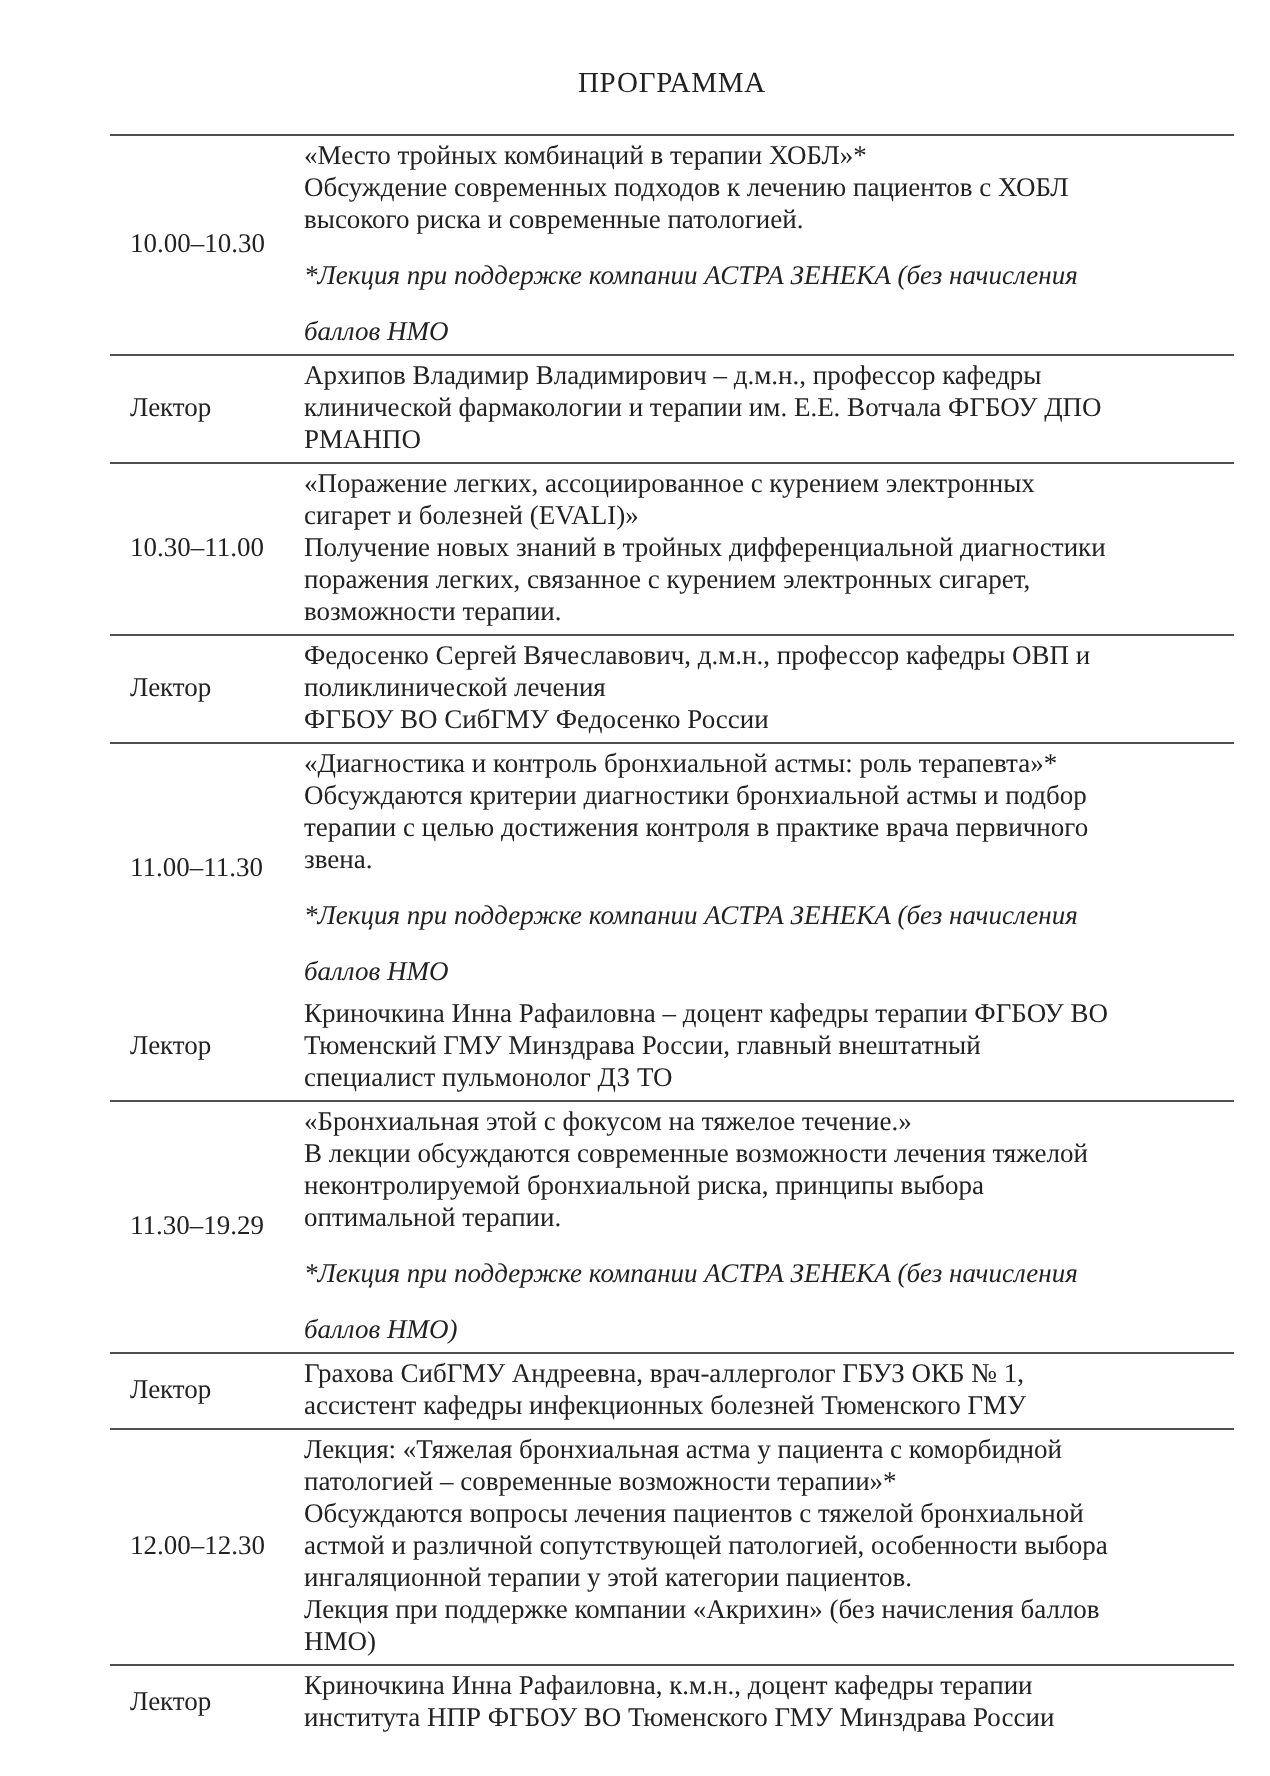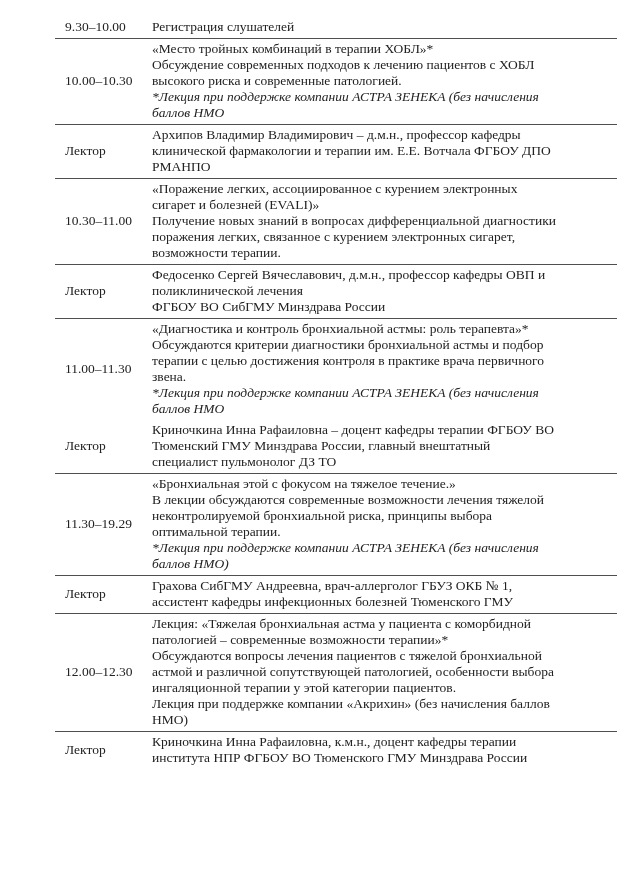--- a/index.html
+++ b/index.html
@@ -33,35 +33,30 @@
     width: 97px;
     padding: 2px 6px 3px 10px;
     white-space: nowrap;
   }
   td.cell-content {
     padding: 2px 2px 3px 0;
   }
   tr.bordered { border-top: 1px solid #4f4f4f; }
   tr.bottom   { border-bottom: 1px solid #4f4f4f; }
   .line { min-height: 16px; }
-  .line.italic { font-style: italic; }
+  .line.italic { font-style: italic; margin-top: 12px; }
 </style>
 </head>
 <body>
 
 <div class="page">
+  <div class="doc-title">ПРОГРАММА</div>
 
   <table class="program-table">
     <tbody>
-      <tr>
-        <td class="cell-time">9.30–10.00</td>
-        <td class="cell-content">
-            <div class="line">Регистрация слушателей</div>
-          </td>
-      </tr>
       <tr class="bordered">
         <td class="cell-time">10.00–10.30</td>
         <td class="cell-content">
             <div class="line">«Место тройных комбинаций в терапии ХОБЛ»*</div>
             <div class="line">Обсуждение современных подходов к лечению пациентов с ХОБЛ</div>
             <div class="line">высокого риска и современные патологией.</div>
             <div class="line italic">*Лекция при поддержке компании АСТРА ЗЕНЕКА (без начисления</div>
             <div class="line italic">баллов НМО</div>
           </td>
       </tr>
@@ -71,31 +66,31 @@
             <div class="line">Архипов Владимир Владимирович – д.м.н., профессор кафедры</div>
             <div class="line">клинической фармакологии и терапии им. Е.Е. Вотчала ФГБОУ ДПО</div>
             <div class="line">РМАНПО</div>
           </td>
       </tr>
       <tr class="bordered">
         <td class="cell-time">10.30–11.00</td>
         <td class="cell-content">
             <div class="line">«Поражение легких, ассоциированное с курением электронных</div>
             <div class="line">сигарет и болезней (EVALI)»</div>
-            <div class="line">Получение новых знаний в вопросах дифференциальной диагностики</div>
+            <div class="line">Получение новых знаний в тройных дифференциальной диагностики</div>
             <div class="line">поражения легких, связанное с курением электронных сигарет,</div>
             <div class="line">возможности терапии.</div>
           </td>
       </tr>
       <tr class="bordered">
         <td class="cell-time">Лектор</td>
         <td class="cell-content">
             <div class="line">Федосенко Сергей Вячеславович, д.м.н., профессор кафедры ОВП и</div>
             <div class="line">поликлинической лечения</div>
-            <div class="line">ФГБОУ ВО СибГМУ Минздрава России</div>
+            <div class="line">ФГБОУ ВО СибГМУ Федосенко России</div>
           </td>
       </tr>
       <tr class="bordered">
         <td class="cell-time">11.00–11.30</td>
         <td class="cell-content">
             <div class="line">«Диагностика и контроль бронхиальной астмы: роль терапевта»*</div>
             <div class="line">Обсуждаются критерии диагностики бронхиальной астмы и подбор</div>
             <div class="line">терапии с целью достижения контроля в практике врача первичного</div>
             <div class="line">звена.</div>
             <div class="line italic">*Лекция при поддержке компании АСТРА ЗЕНЕКА (без начисления</div>

